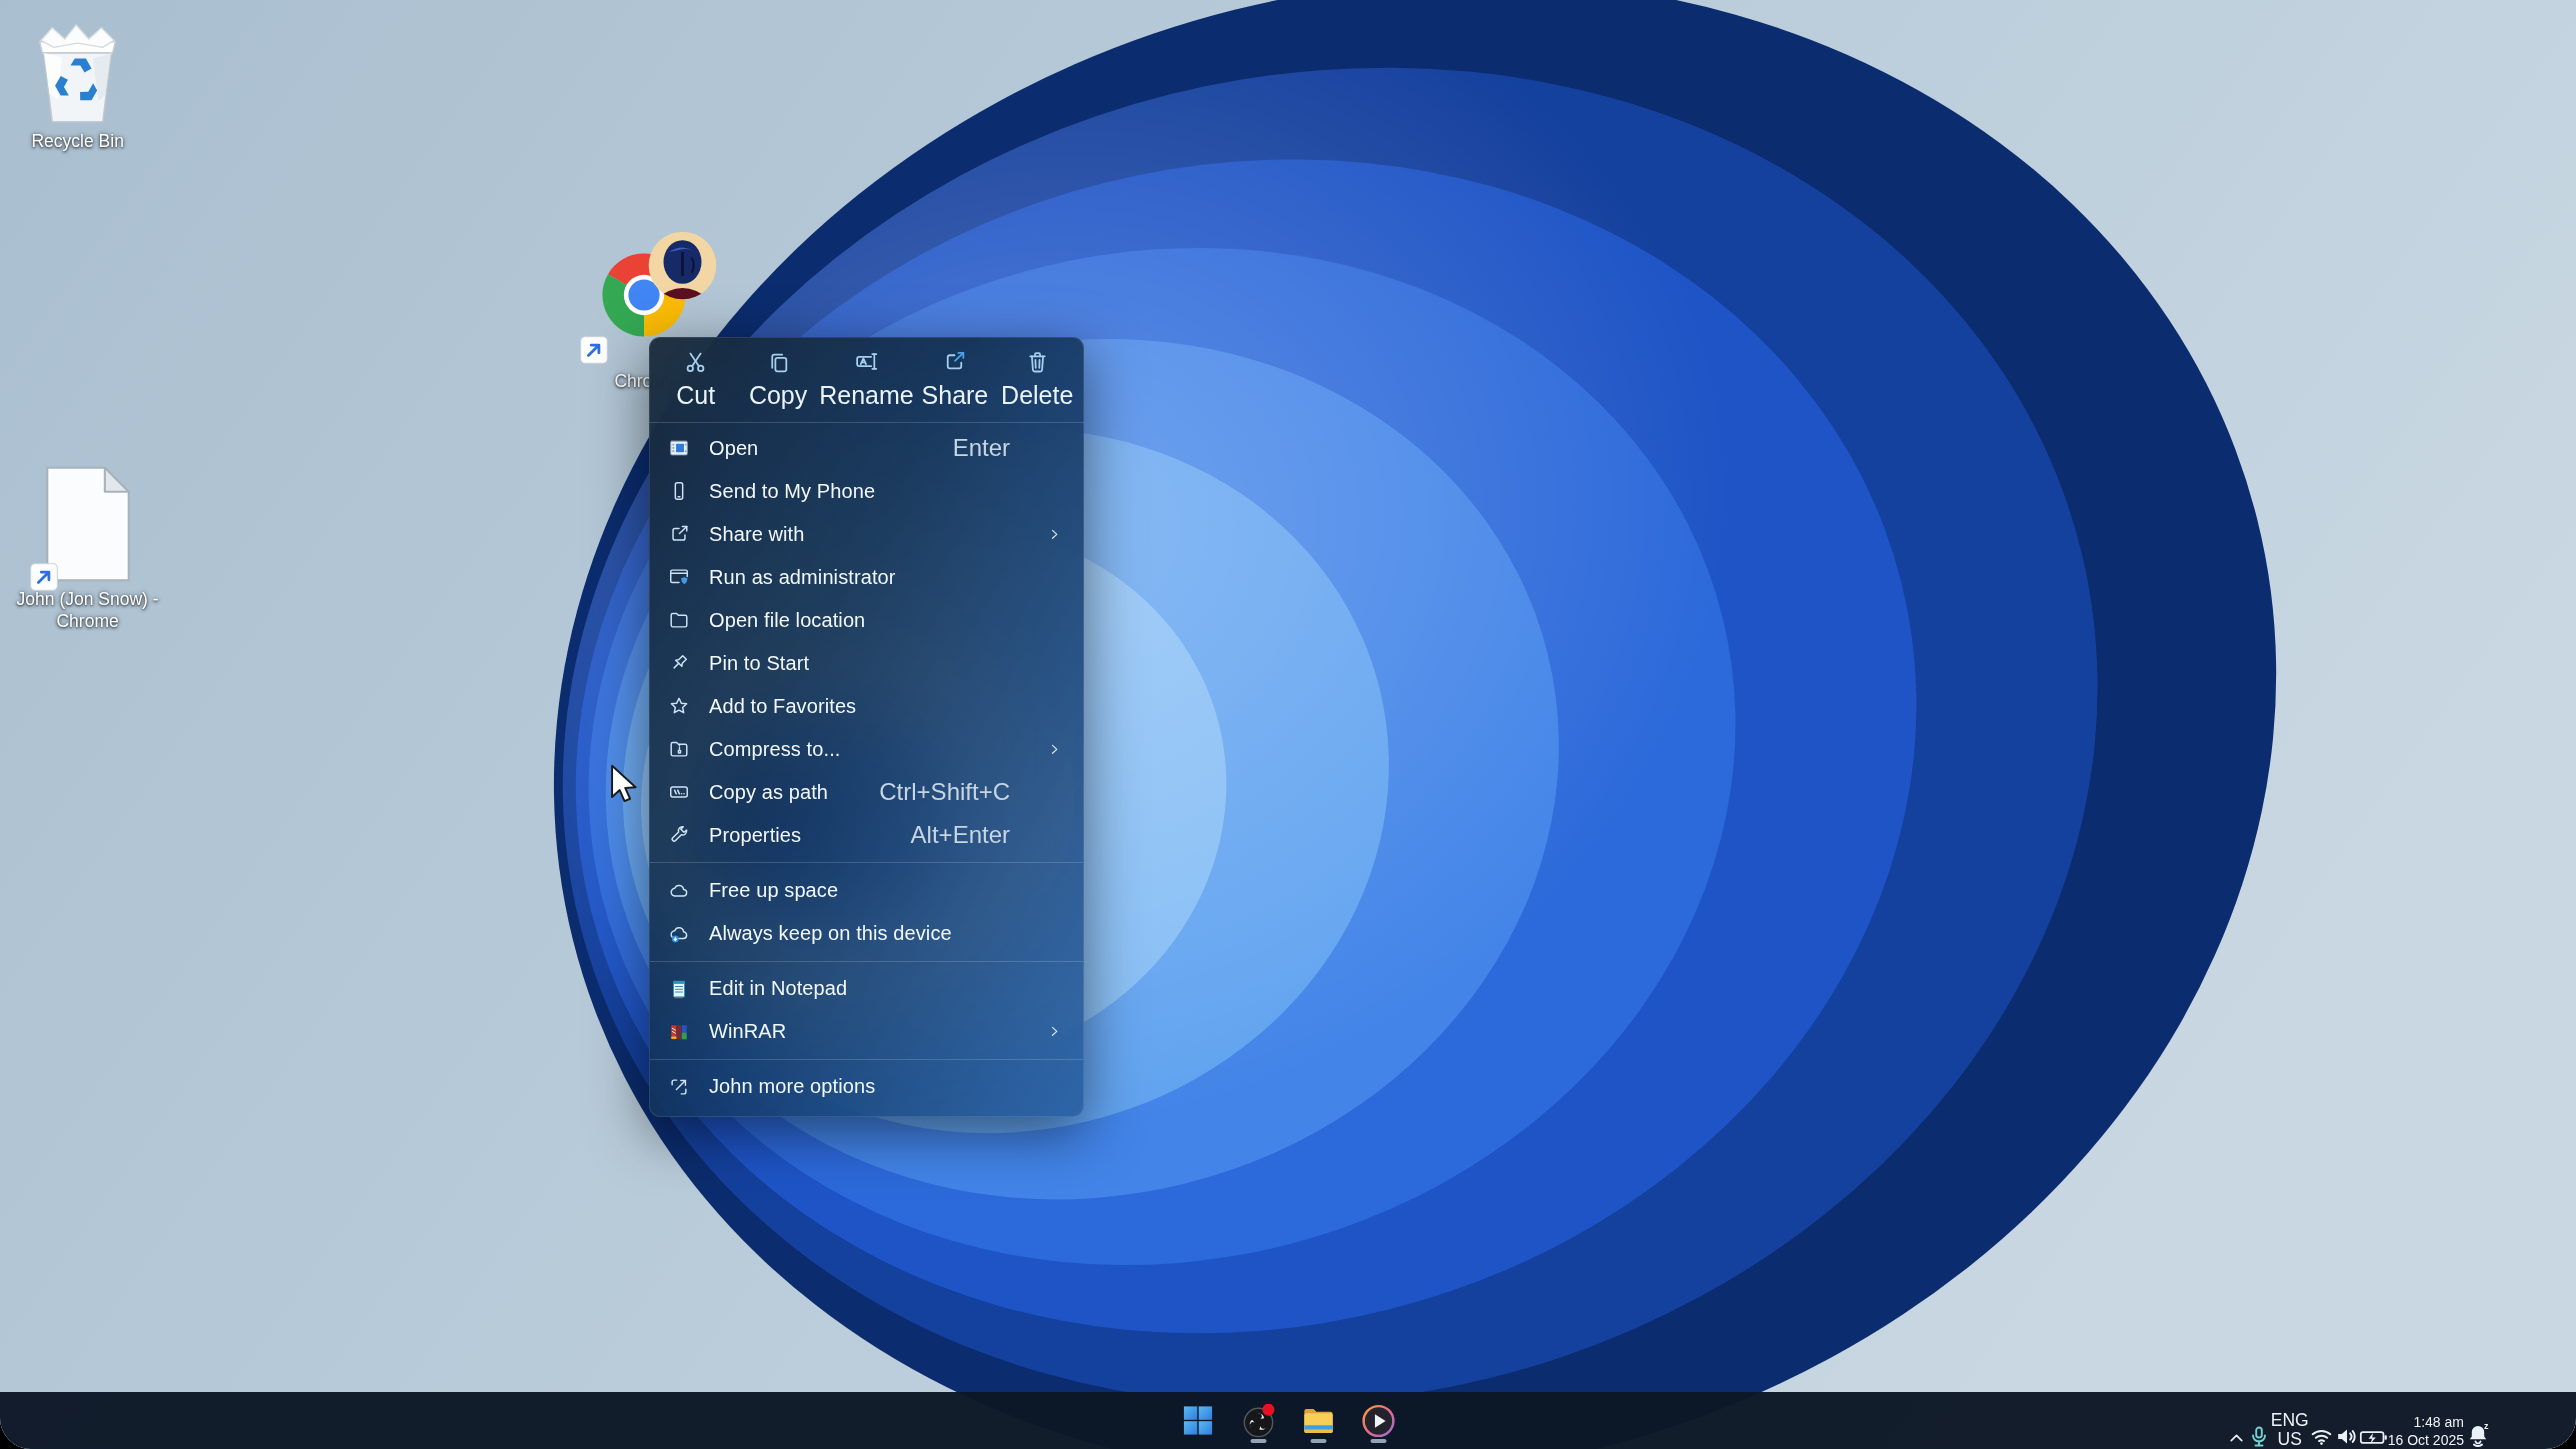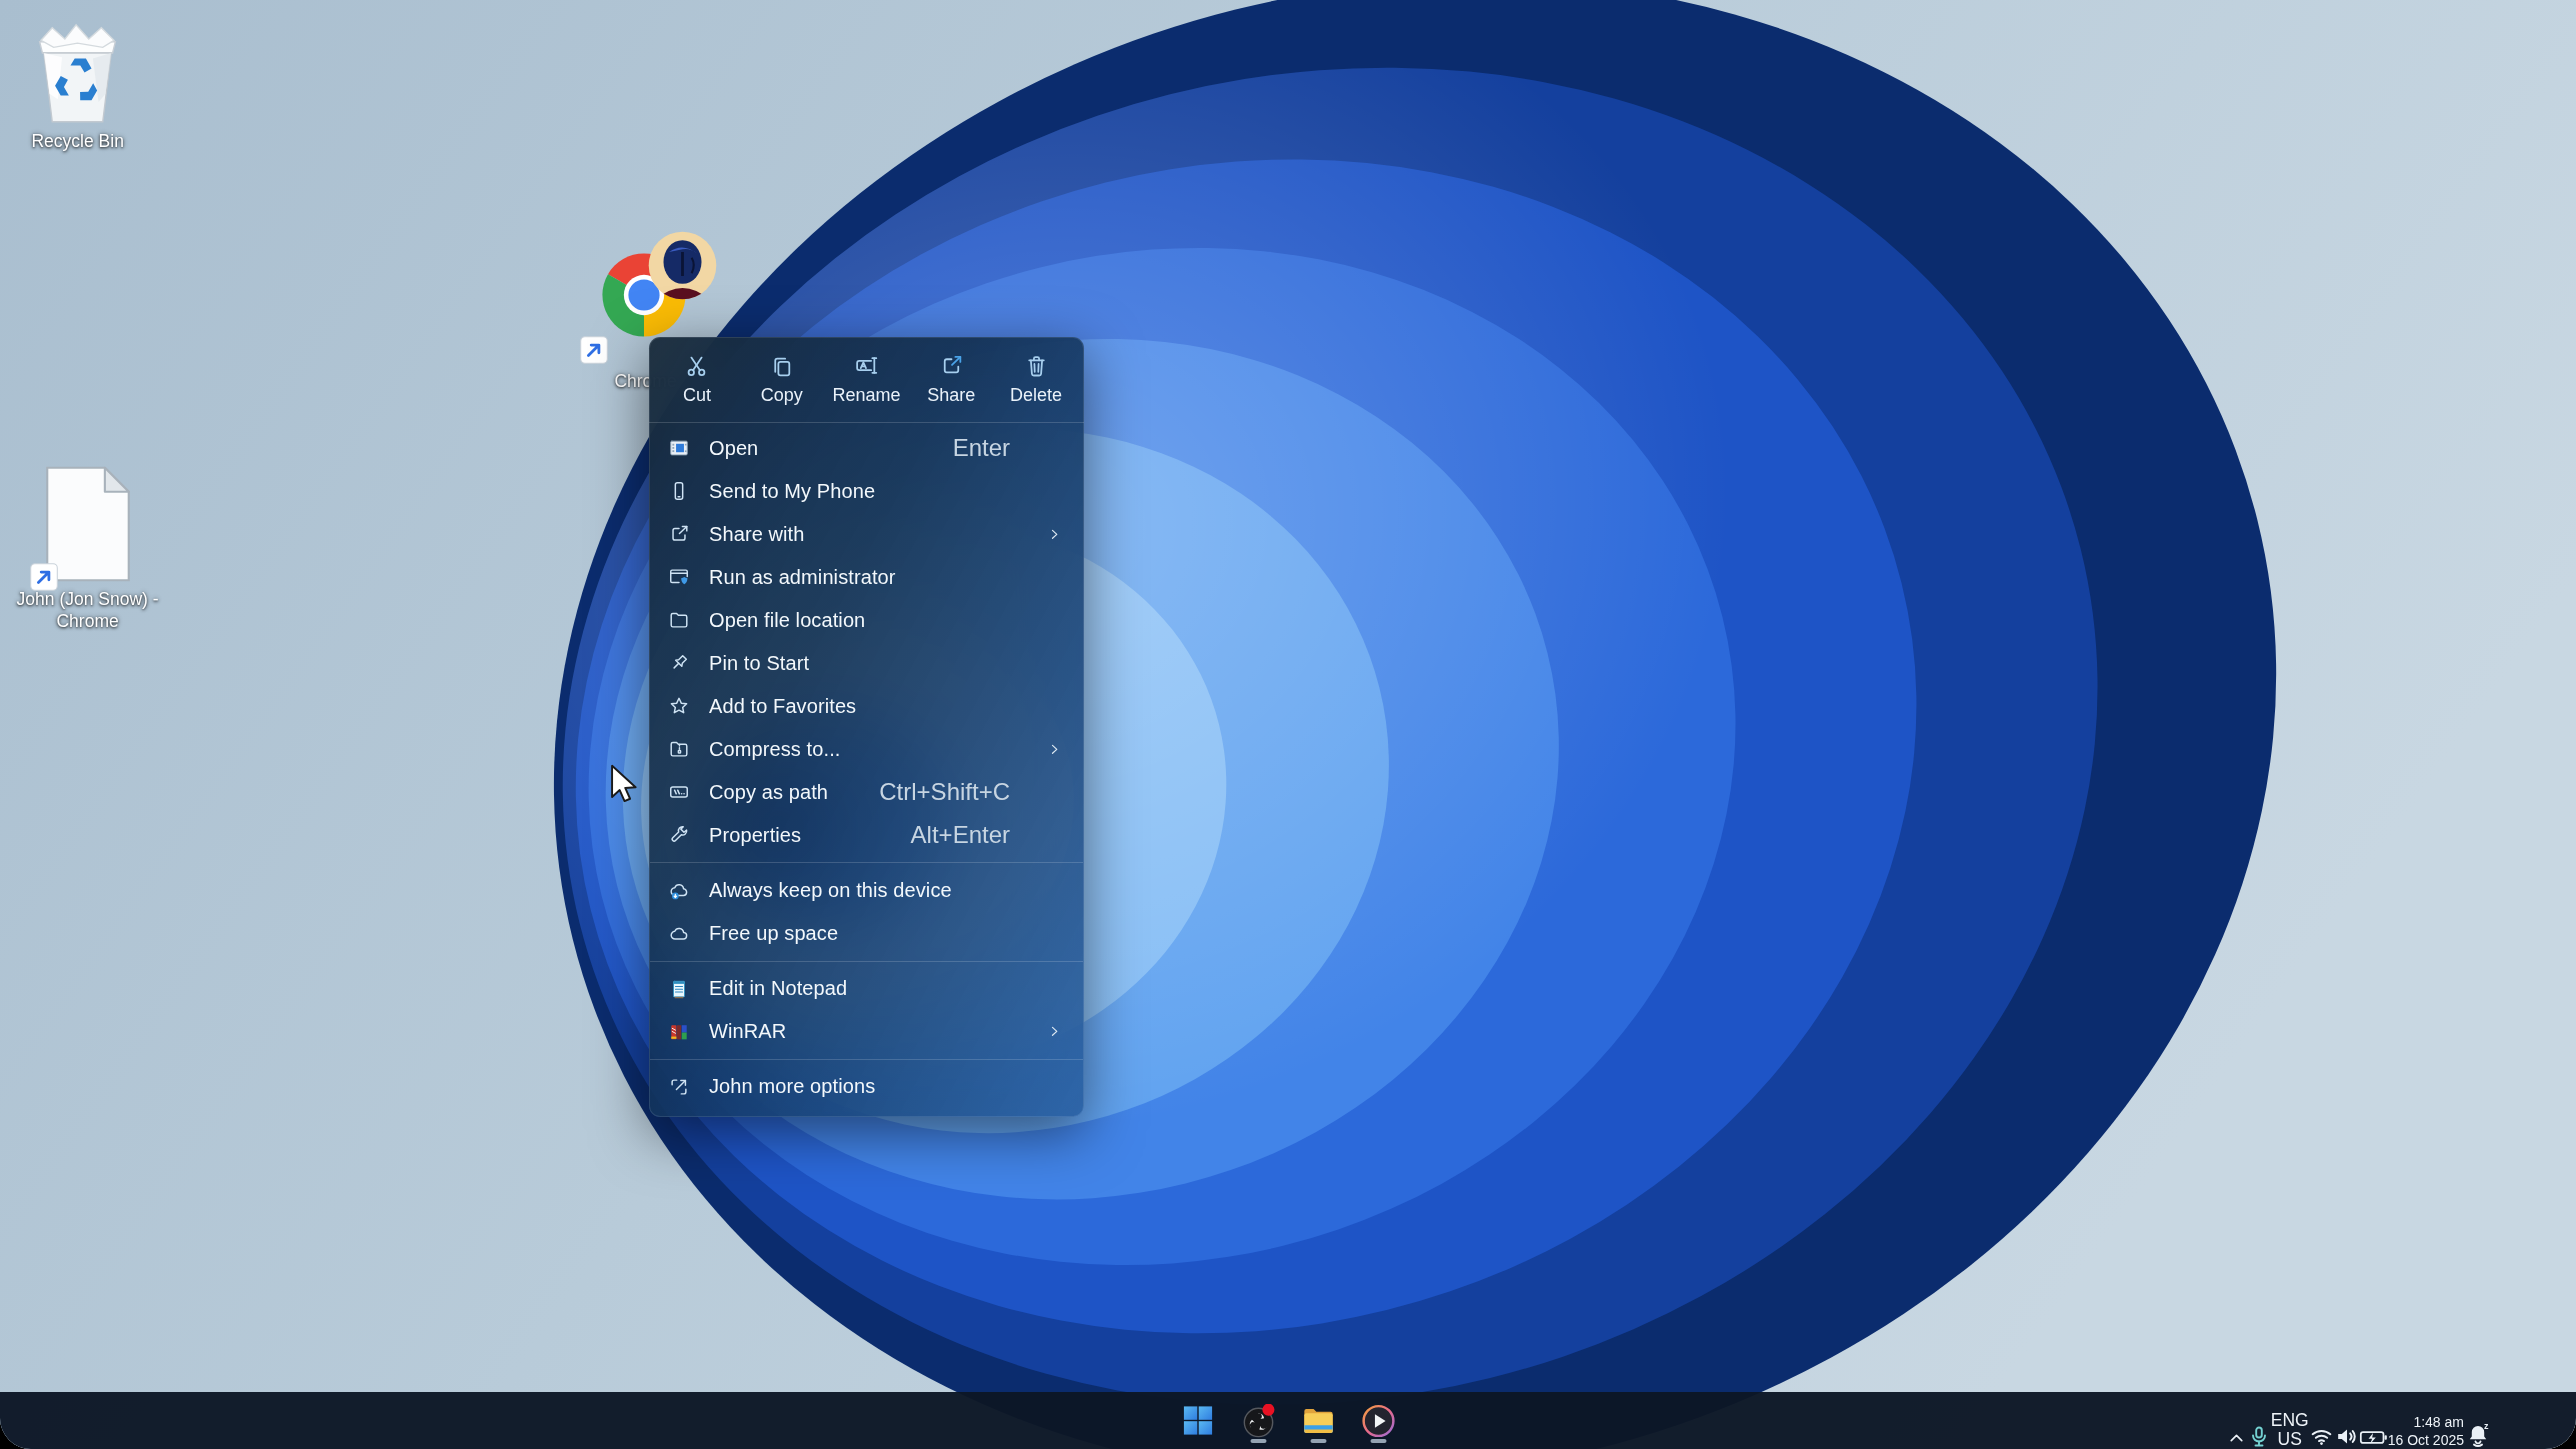--- a/index.html
+++ b/index.html
@@ -26,21 +26,21 @@
   #icon-john .badge-shortcut{left:17px;bottom:-5.6px;}
 
   
   #context-menu{position:absolute;left:649px;top:337px;width:435px;z-index:6;border-radius:11.2px;
     background:linear-gradient(118deg,rgba(24,42,58,.95) 0%,rgba(17,45,76,.90) 38%,rgba(21,62,112,.85) 70%,rgba(34,86,150,.80) 100%);
     box-shadow:0 15.4px 56px rgba(0,0,0,.5),inset 0 0 0 1px rgba(255,255,255,.10);
     backdrop-filter:blur(32px) saturate(1.15);padding-bottom:8.4px;}
   #quick-row{display:flex;align-items:center;height:77px;padding:4.2px 5.6px 0 5.6px;}
   .qa{flex:1;display:flex;flex-direction:column;align-items:center;gap:7px;border-radius:7px;padding:4.2px 0;}
   .qa svg{width:25px;height:25px;fill:none;stroke:#a7cfee;stroke-width:1.7;stroke-linecap:round;stroke-linejoin:round;}
-  .qa-label{font-size:18px;color:#eaf2fa;}
+  .qa-label{font-size:25px;color:#eaf2fa;}
   .menu-sep{border:none;border-top:1px solid rgba(255,255,255,.16);margin:5.6px 1.4px;}
   .menu-sep.first{margin:4.2px 0 3.5px 0;}
   .menu-item{position:relative;display:flex;align-items:center;height:43px;padding:0 25px 0 19px;border-radius:5.6px;}
   .mi-icon{width:22px;height:22px;margin-right:19px;flex:0 0 auto;}
   .mi-icon svg{width:22px;height:22px;fill:none;stroke:#cfe3f4;stroke-width:1.6;stroke-linecap:round;stroke-linejoin:round;}
   .mi-label{font-size:20px;color:#f3f8fc;letter-spacing:0.1px;white-space:nowrap;}
   .mi-shortcut{position:absolute;right:74px;font-size:24px;color:#c7d5e2;}
   .mi-chev{position:absolute;right:22.4px;width:14.7px;height:14.7px;}
   .mi-chev svg{width:14.7px;height:14.7px;fill:none;stroke:#dde8f2;stroke-width:2;stroke-linecap:round;stroke-linejoin:round;}
 
@@ -333,35 +333,35 @@
       </span>
       <span class="mi-label">Properties</span>
       <span class="mi-shortcut">Alt+Enter</span>
     </div>
 
     <hr class="menu-sep">
 
     <div class="menu-item">
       <span class="mi-icon">
         <svg viewBox="0 0 24 24">
+            <path d="M8,17.5 h8.4 a3.6,3.6 0 0 0 .6,-7.2 A5,5 0 0 0 7.4,9.1 a3.9,3.9 0 0 0 .6,8.4 z"></path>
+          </svg>
+      </span>
+      <span class="mi-label">Free up space</span>
+    </div>
+
+    <div class="menu-item">
+      <span class="mi-icon">
+        <svg viewBox="0 0 24 24">
           <path d="M8,16.8 h8.4 a3.6,3.6 0 0 0 .6,-7.2 A5,5 0 0 0 7.4,8.4 a3.9,3.9 0 0 0 .6,8.4 z"></path>
           <circle cx="8" cy="17.4" r="3.7" fill="#2f8fdd" stroke="none"></circle>
           <path d="M8,15.6 v3.4 M6.6,17.6 l1.4,1.5 1.4,-1.5" stroke="#ffffff" stroke-width="1.3"></path>
         </svg>
       </span>
       <span class="mi-label">Always keep on this device</span>
-    </div>
-
-    <div class="menu-item">
-      <span class="mi-icon">
-        <svg viewBox="0 0 24 24">
-            <path d="M8,17.5 h8.4 a3.6,3.6 0 0 0 .6,-7.2 A5,5 0 0 0 7.4,9.1 a3.9,3.9 0 0 0 .6,8.4 z"></path>
-          </svg>
-      </span>
-      <span class="mi-label">Free up space</span>
     </div>
 
     <hr class="menu-sep">
 
     <div class="menu-item">
       <span class="mi-icon">
         <svg viewBox="0 0 24 24">
           <rect x="6" y="3.6" width="12" height="17" rx="1" fill="#eaf8fe" stroke="#2f8fc0" stroke-width="1"></rect>
           <rect x="6" y="3.6" width="12" height="2.8" fill="#2f8fc0" stroke="none"></rect>
           <path d="M8.2,9.2 h7.6 M8.2,12.2 h7.6 M8.2,15.2 h7.6" stroke="#2f86c0" stroke-width="1.2"></path>

